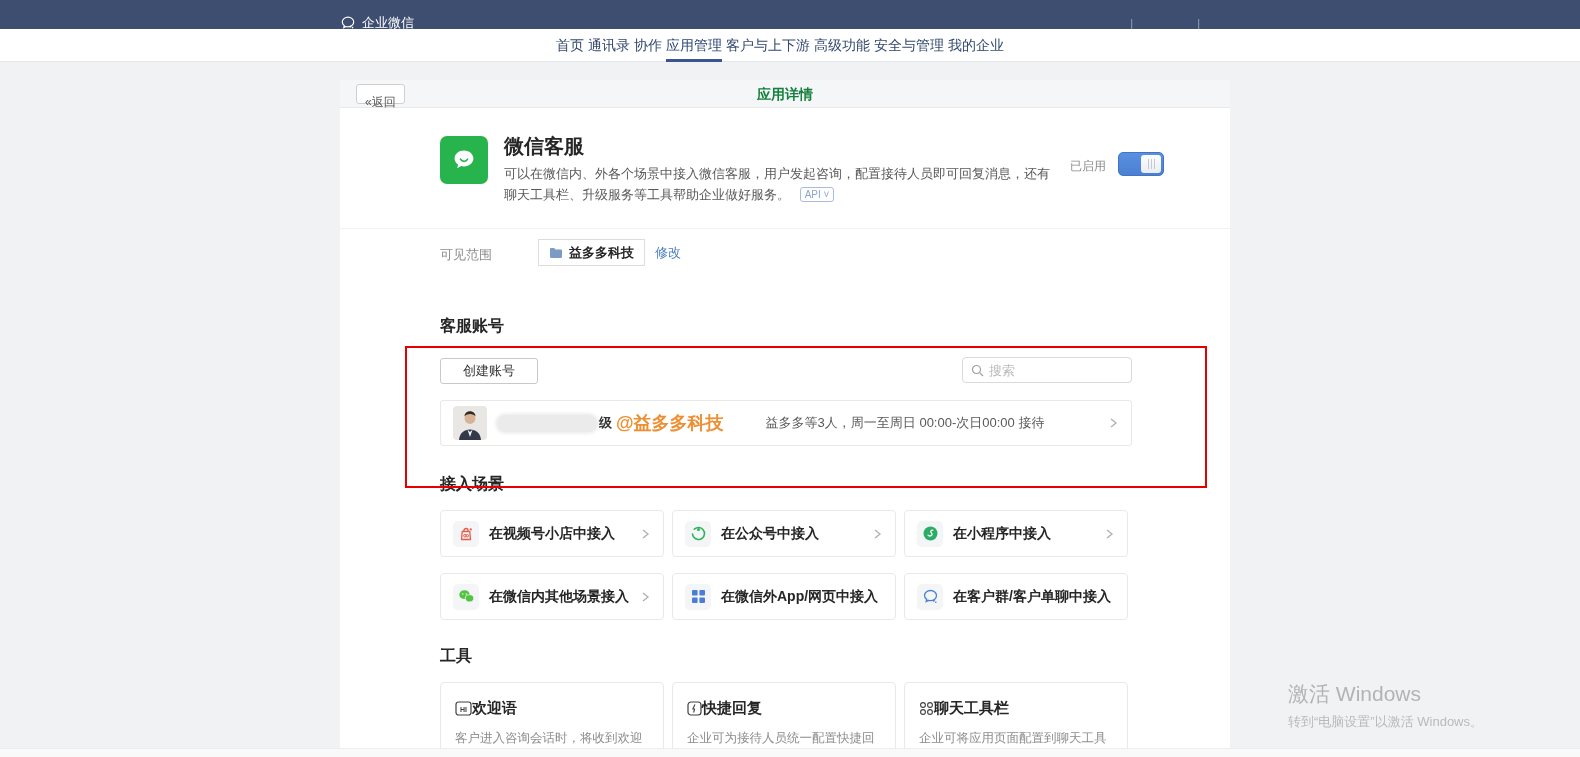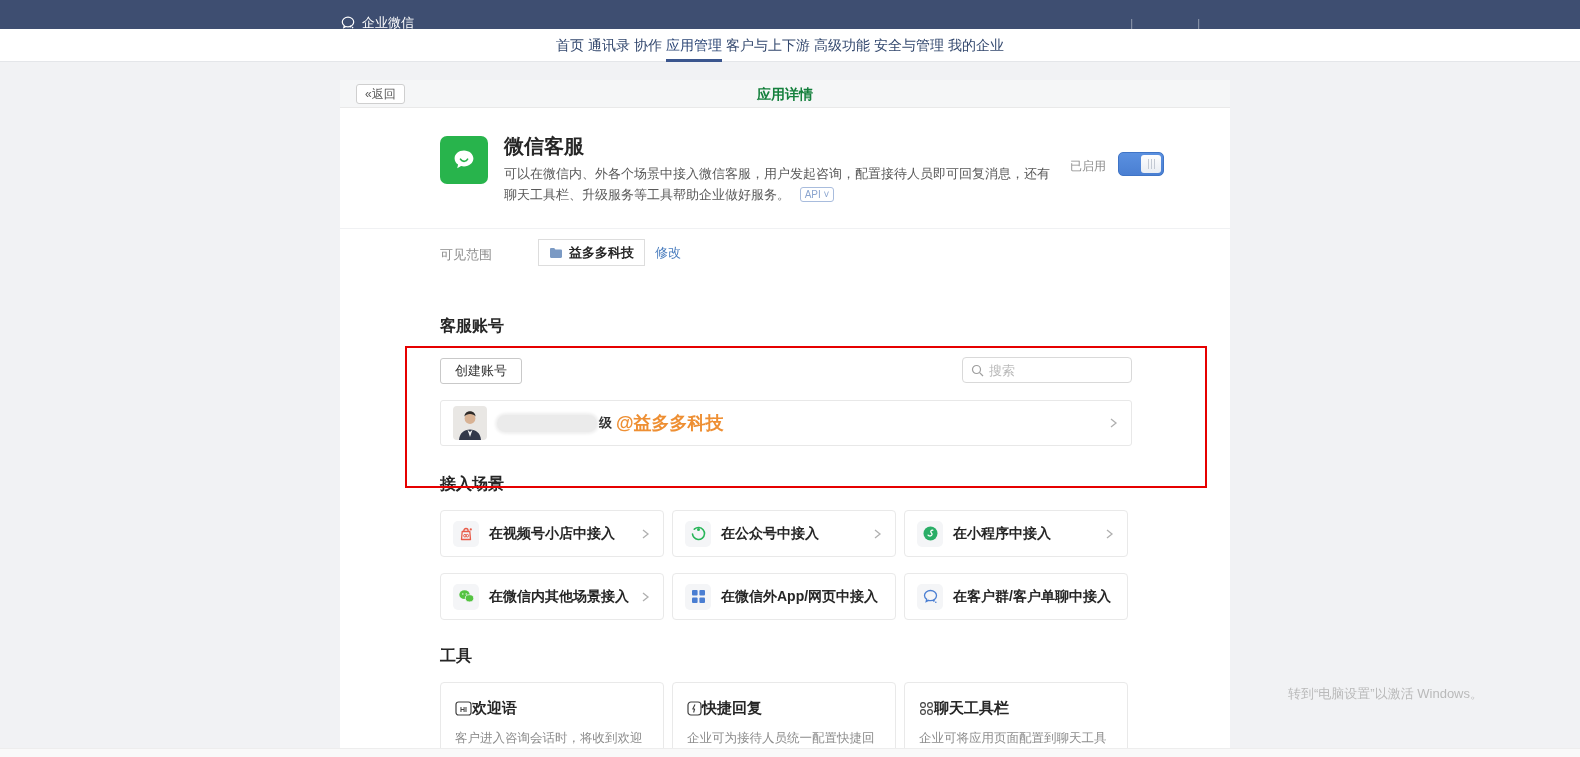--- a/index.html
+++ b/index.html
@@ -19,21 +19,21 @@
   .navbar { position:absolute; left:0; top:29px; width:1580px; height:33px; background:#fff; border-bottom:1px solid #e4e6e9; }
   .nav-inner { position:absolute; left:365px; top:0; width:830px; height:33px; display:flex; justify-content:center; }
   .nav-item { position:relative; font-size:14px; color:#33486e; line-height:32px; cursor:pointer; padding:0 2px; }
   .nav-item.active { color:#2c4676; }
   .nav-item.active::after { content:""; position:absolute; left:50%; transform:translateX(-50%);
             bottom:0; width:56px; height:3px; background:#3b568e; }
 
   
   .content { position:absolute; left:340px; top:80px; width:890px; height:677px; background:#fff; overflow:hidden; }
   .content-header { position:relative; height:28px; background:#f5f6f7; border-bottom:1px solid #e9e9e9; }
-  .back-btn { position:absolute; left:16px; top:4px; height:20px; padding:0 8px; background:#fff;
+  .back-btn { position:absolute; left:16px; top:4px; height:20px; padding:8px 8px; background:#fff;
               border:1px solid #cfcfcf; border-radius:3px; font-size:12px; color:#595959; cursor:pointer; line-height:18px; }
   .page-title { text-align:center; line-height:28px; font-size:14px; color:#15803d; font-weight:600; }
 
   
   .app-icon { position:absolute; left:100px; top:56px; width:48px; height:48px; border-radius:7px;
               background:#28b44c; display:flex; align-items:center; justify-content:center; }
   .app-name { position:absolute; left:164px; top:53px; font-size:20px; font-weight:600; color:#262626; }
   .app-desc { position:absolute; left:164px; top:83px; width:548px; font-size:13px; color:#595959; line-height:21px; }
   .api-badge { display:inline-block; border:1px solid #a8bcdd; color:#8ba5cf; border-radius:3px;
                font-size:10px; line-height:13px; padding:0 4px; margin-left:6px; vertical-align:1px; cursor:pointer; }
@@ -54,21 +54,21 @@
   .link { font-size:13px; color:#4a7dbe; cursor:pointer; text-decoration:none; }
 
   
   .section-title { position:absolute; left:100px; font-size:16px; font-weight:700; color:#262626; }
 
   
   .red-box { position:absolute; left:65px; top:266px; width:802px; height:142px;
              border:2px solid #e60000; z-index:6; pointer-events:none; }
 
   
-  .create-btn { position:absolute; left:100px; top:278px; height:26px; padding:0 14px; background:#fff;
+  .create-btn { position:absolute; left:100px; top:278px; height:26px; padding:0 22px; background:#fff;
                 border:1px solid #c9c9c9; border-radius:3px; font-size:13px; color:#333; cursor:pointer; }
   .search-box { position:absolute; left:622px; top:277px; width:170px; height:26px; border:1px solid #d9d9d9;
                 border-radius:4px; display:flex; align-items:center; padding:0 8px; gap:5px; background:#fff; }
   .search-box input { border:none; outline:none; width:130px; font-size:13px; color:#333; font-family:inherit; }
   .search-box input::placeholder { color:#b8b8b8; }
 
   .account-row { position:absolute; left:100px; top:320px; width:692px; height:46px; border:1px solid #e8e8e8;
                  border-radius:3px; display:flex; align-items:center; padding:0 12px; cursor:pointer; background:#fff; }
   .avatar { width:34px; height:34px; border-radius:4px; overflow:hidden; flex:none; }
   .acc-name { display:flex; align-items:center; margin-left:10px; font-size:13px; color:#333; font-weight:600; }
@@ -199,20 +199,21 @@
           <path d="M11.5 10.5c0-3 2.4-5.2 5.5-5.2s5.5 2.2 5.5 5.2c-1-1.8-3-2.6-5.5-2.6s-4.5.8-5.5 2.6z" fill="#2e2a28"></path>
           <path d="M6 34c.6-7 5-10.5 11-10.5S27.4 27 28 34H6z" fill="#33394a"></path>
           <path d="M14.5 23.8L17 26l2.5-2.2L17 31z" fill="#f4f4f4"></path>
         </svg>
       </div>
       <div class="acc-name">
         <span class="name-blur"></span>
         <span>级</span>
         <span class="mention">@益多多科技</span>
       </div>
+      <div class="acc-info">益多多等3人，周一至周日 00:00-次日00:00 接待</div>
       <svg class="row-chevron" width="12" height="12" viewBox="0 0 12 12">
         <polyline points="4,2 9,6 4,10" fill="none" stroke="#b0b0b0" stroke-width="1.3"></polyline>
       </svg>
     </div>
 
     <div class="section-title" style="top:394px">接入场景</div>
 
     <div class="scene-grid">
       <div class="scene-card">
         <span class="scene-ico">
@@ -337,18 +338,19 @@
           <span class="tool-title">聊天工具栏</span>
         </div>
         <div class="tool-desc">企业可将应用页面配置到聊天工具栏，方便接待人员在客服聊天中查看和使用，提</div>
       </div>
     </div>
 
     <div class="red-box"></div>
   </div>
 
   <div class="watermark">
+    <div class="wm1">激活 Windows</div>
     <div class="wm2">转到“电脑设置”以激活 Windows。</div>
   </div>
 
   <div class="hscroll"></div>
 
 </div>
 
 </body></html>

